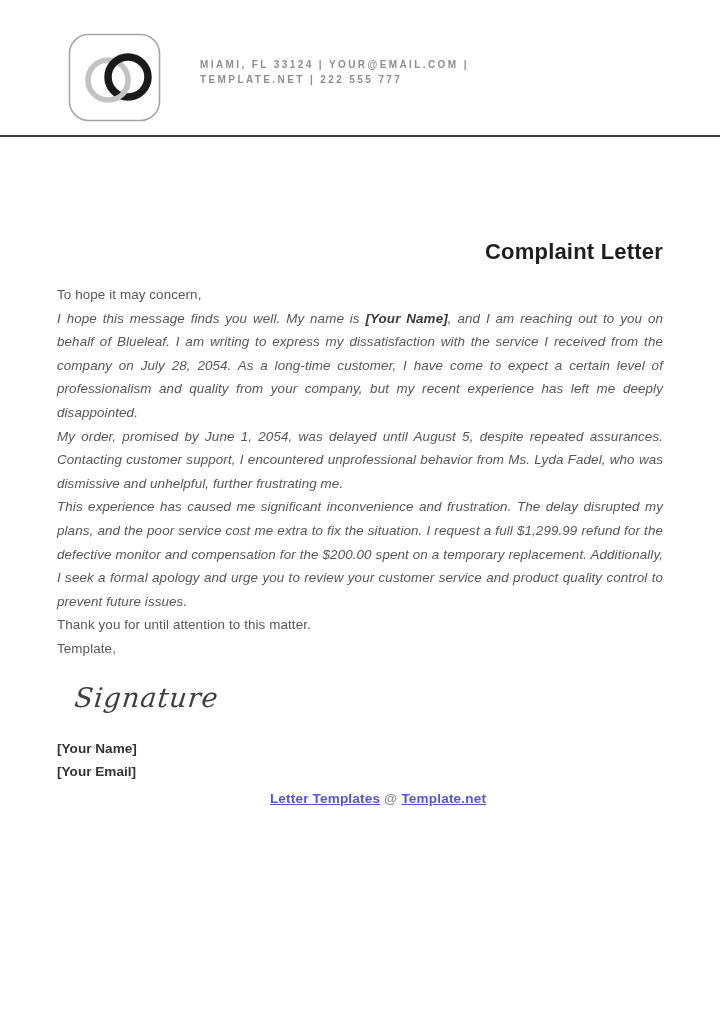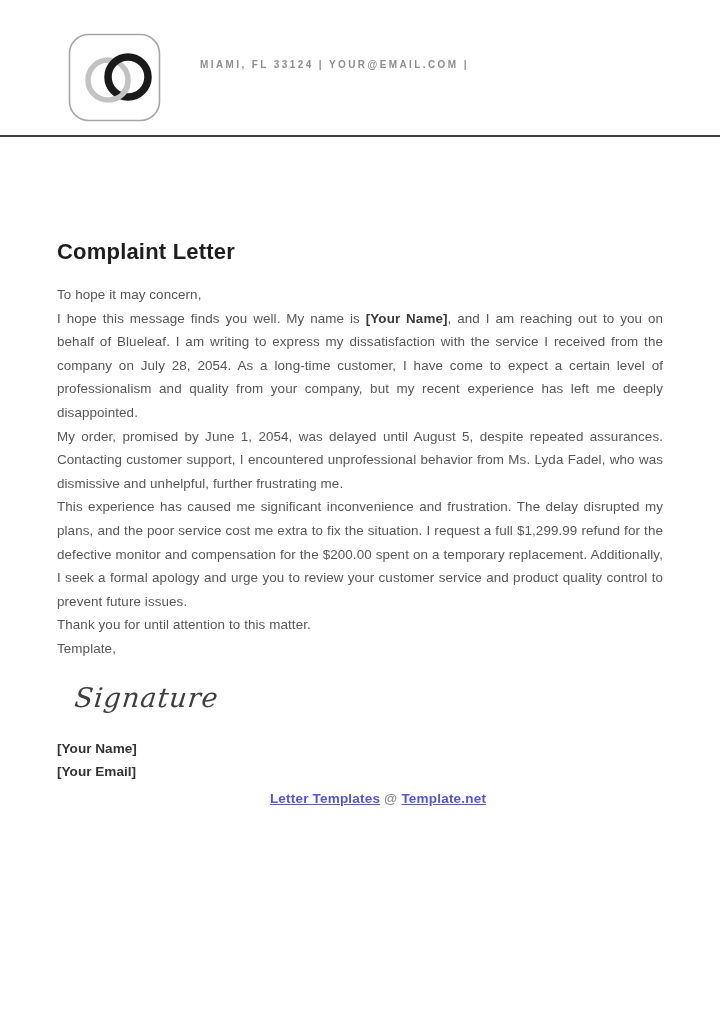--- a/index.html
+++ b/index.html
@@ -38,34 +38,34 @@
     width: 720px;
     height: 2px;
     background: #3d3d3d;
   }
   
   .letter {
     padding: 0 57px;
   }
   .letter-title {
     margin-top: 101px;
-    text-align: left;
+    text-align: right;
     font-size: 22px;
     line-height: 27px;
     font-weight: bold;
     color: #1e1e1e;
     letter-spacing: 0.2px;
   }
   .body-text {
     font-size: 13.4px;
     line-height: 23.6px;
     color: #575757;
     letter-spacing: 0.1px;
   }
-  .justify { text-align: justify; }
+  .justify { text-align: justify; font-style: italic; }
   .salutation { margin-top: 18px; }
   .body-text strong { color: #3a3a3a; }
   .signature-script {
     margin: 21px 0 0 16px;
     font-family: "DejaVu Serif", serif;
     font-style: italic;
     font-size: 27px;
     line-height: 32px;
     color: #3f3f3f;
     letter-spacing: 1px;
@@ -108,20 +108,21 @@
 
         <circle cx="40" cy="47" r="20" fill="none" stroke="#c3c3c3" stroke-width="5.5"></circle>
 
         <circle cx="60" cy="44" r="20" fill="none" stroke="#1a1a1a" stroke-width="7.5"></circle>
 
         <path d="M 59.4 53.3 A 20 20 0 0 1 42.9 66.8" fill="none" stroke="#c3c3c3" stroke-width="5.5"></path>
       </svg>
     </div>
     <div class="contact-block">
       <div>MIAMI, FL 33124 | YOUR@EMAIL.COM |</div>
+      <div>TEMPLATE.NET | 222 555 777</div>
     </div>
   </header>
 
   <div class="divider"></div>
 
   <main class="letter">
     <h1 class="letter-title">Complaint Letter</h1>
 
     <p class="body-text salutation">To hope it may concern,</p>
 

